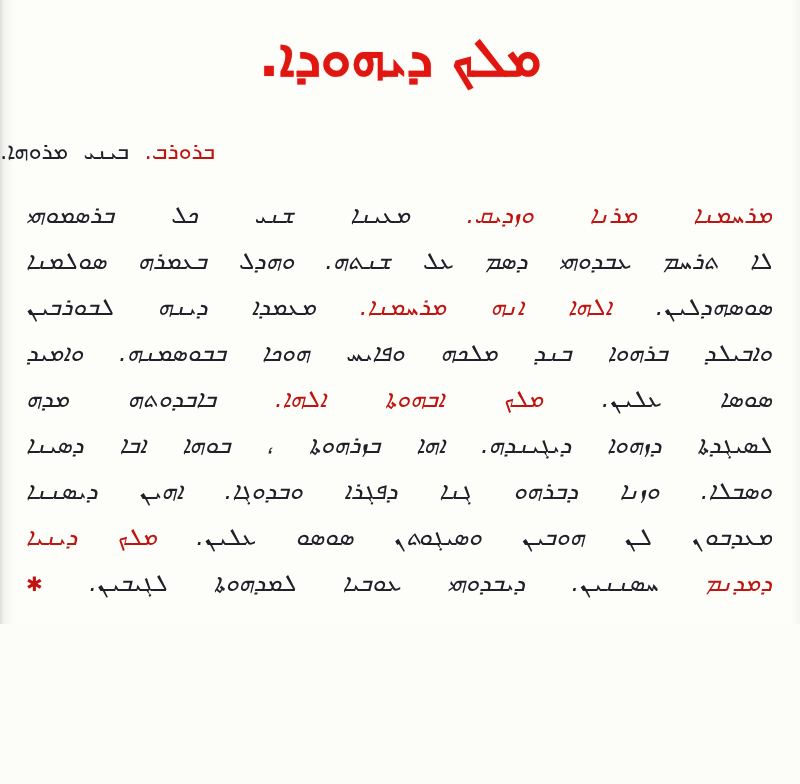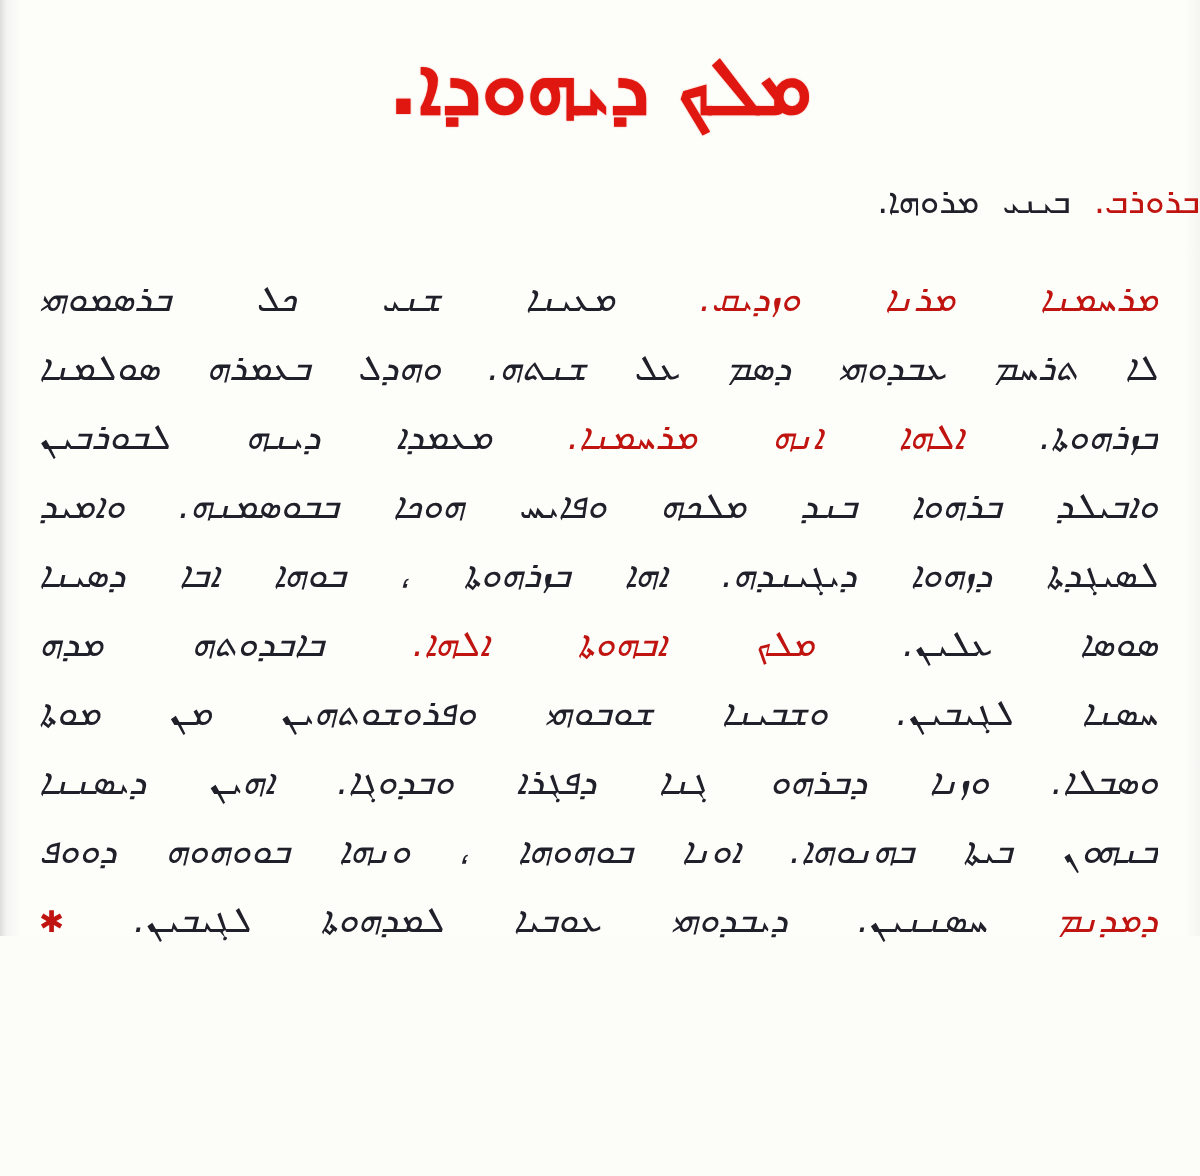--- a/index.html
+++ b/index.html
@@ -20,22 +20,22 @@
   .title{
     text-align:center;
     padding-top:22px;
     font-size:54px;
     line-height:72px;
     font-weight:bold;
     letter-spacing:2px;
     direction:rtl;
   }
   .subtitle{
-    text-align:right;
-    margin-top:24px;
+    text-align:left;
+    margin-top:40px;
     font-size:23px;
     line-height:34px;
     direction:rtl;
     word-spacing:8px;
   }
   .body-text{
     margin-top:24px;
     padding:0 28px 0 26px;
     direction:rtl;
     font-size:24px;
@@ -69,24 +69,23 @@
 
   <div class="subtitle">
     <span class="seg-red">ܒܪܘܪܒ.</span>
     <span> </span>
     <span class="seg-black">ܒܝܢܝ ܡܪܘܗܐ.</span>
   </div>
 
   <div class="body-text" id="body-text">
       <div class="line"><span class="seg-red">ܡܪܚܡܢܐ ܡܪܢܐ ܘܙܕܝܩ.</span> <span class="seg-black">ܡܥܝܢܐ ܫܢܝ ܟܠ ܒܪܣܡܘܗܝ</span></div>
       <div class="line"><span class="seg-black">ܠܐ ܬܪܚܡ ܥܒܕܘܗܝ ܕܣܡ ܥܠ ܫܢܬܗ. ܘܗܕܠ ܒܥܡܪܗ ܣܘܠܡܢܐ</span></div>
-      <div class="line"><span class="seg-black">ܒܙܪܗܘܬܐ.</span> <span class="seg-red">ܐܠܗܐ ܐܢܗ ܡܪܚܡܢܐ.</span> <span class="seg-black">ܡܥܡܕܐ ܕܝܢܗ ܠܒܘܪܒܝܢ</span></div>
+      <div class="line"><span class="seg-black">ܣܘܣܗܕܠܝܢ.</span> <span class="seg-red">ܐܠܗܐ ܐܢܗ ܡܪܚܡܢܐ.</span> <span class="seg-black">ܡܥܡܕܐ ܕܝܢܗ ܠܒܘܪܒܝܢ</span></div>
       <div class="line"><span class="seg-black">ܘܐܒܝܠܕ ܒܪܗܘܐ ܒܢܕ ܡܠܟܗ ܘܦܐܝܚ ܗܘܟܐ ܒܒܘܣܡܢܗ. ܘܐܡܝܕ</span></div>
+      <div class="line"><span class="seg-black">ܣܘܣܐ ܥܠܝܢ.</span> <span class="seg-red">ܡܠܟ ܐܒܗܘܬܐ ܐܠܗܐ.</span> <span class="seg-black">ܒܐܒܕܘܬܗ ܡܕܗ</span></div>
       <div class="line"><span class="seg-black">ܠܣܝܓܕܬܐ ܕܙܗܘܐ ܕܝܓܝܢܕܗ. ܐܗܐ ܒܙܪܗܘܬܐ ، ܒܘܗܐ ܐܒܐ ܕܣܝܢܐ</span></div>
-      <div class="line"><span class="seg-black">ܣܘܣܐ ܥܠܝܢ.</span> <span class="seg-red">ܡܠܟ ܐܒܗܘܬܐ ܐܠܗܐ.</span> <span class="seg-black">ܒܐܒܕܘܬܗ ܡܕܗ</span></div>
-      <div class="line"><span class="seg-black">ܚܣܢܐ ܠܓܝܒܝܢ. ܘܫܒܝܢܐ ܫܘܒܘܗܝ ܘܦܪܘܫܘܬܗܝܢ ܡܢ ܡܘܬܐ</span></div>
       <div class="line"><span class="seg-black">ܘܣܒܠܐ. ܘܙܢܐ ܕܒܪܗܘ ܓܢܐ ܕܦܓܪܐ ܘܒܕܘܓܐ. ܐܗܝܢ ܕܝܣܢܢܐ</span></div>
-      <div class="line"><span class="seg-black">ܒܢܗܘܢ ܒܝܬܐ ܒܗܢܘܗܐ. ܐܘܢܐ ܒܘܗܘܗܐ ، ܘܢܗܐ ܒܘܘܗܘܗ ܕܘܘܦ</span></div>
+      <div class="line"><span class="seg-black">ܡܥܕܒܘܢ ܠܢ ܗܘܒܝܢ ܘܣܝܓܘܬܢ ܣܘܣܘ ܥܠܝܢ.</span> <span class="seg-red">ܡܠܟ ܕܝܢܝܐ</span></div>
       <div class="line"><span class="seg-red">ܕܡܕܢܡ</span> <span class="seg-black">ܚܣܢܢܝܢ. ܕܝܒܕܘܗܝ ܥܘܒܝܐ ܠܡܕܗܘܬܐ ܠܓܝܒܝܢ.</span> <span class="seg-red rosette">✱</span></div>
       <div class="line partial">  </div>
     </div>
 
 </div>
 
 </body></html>

